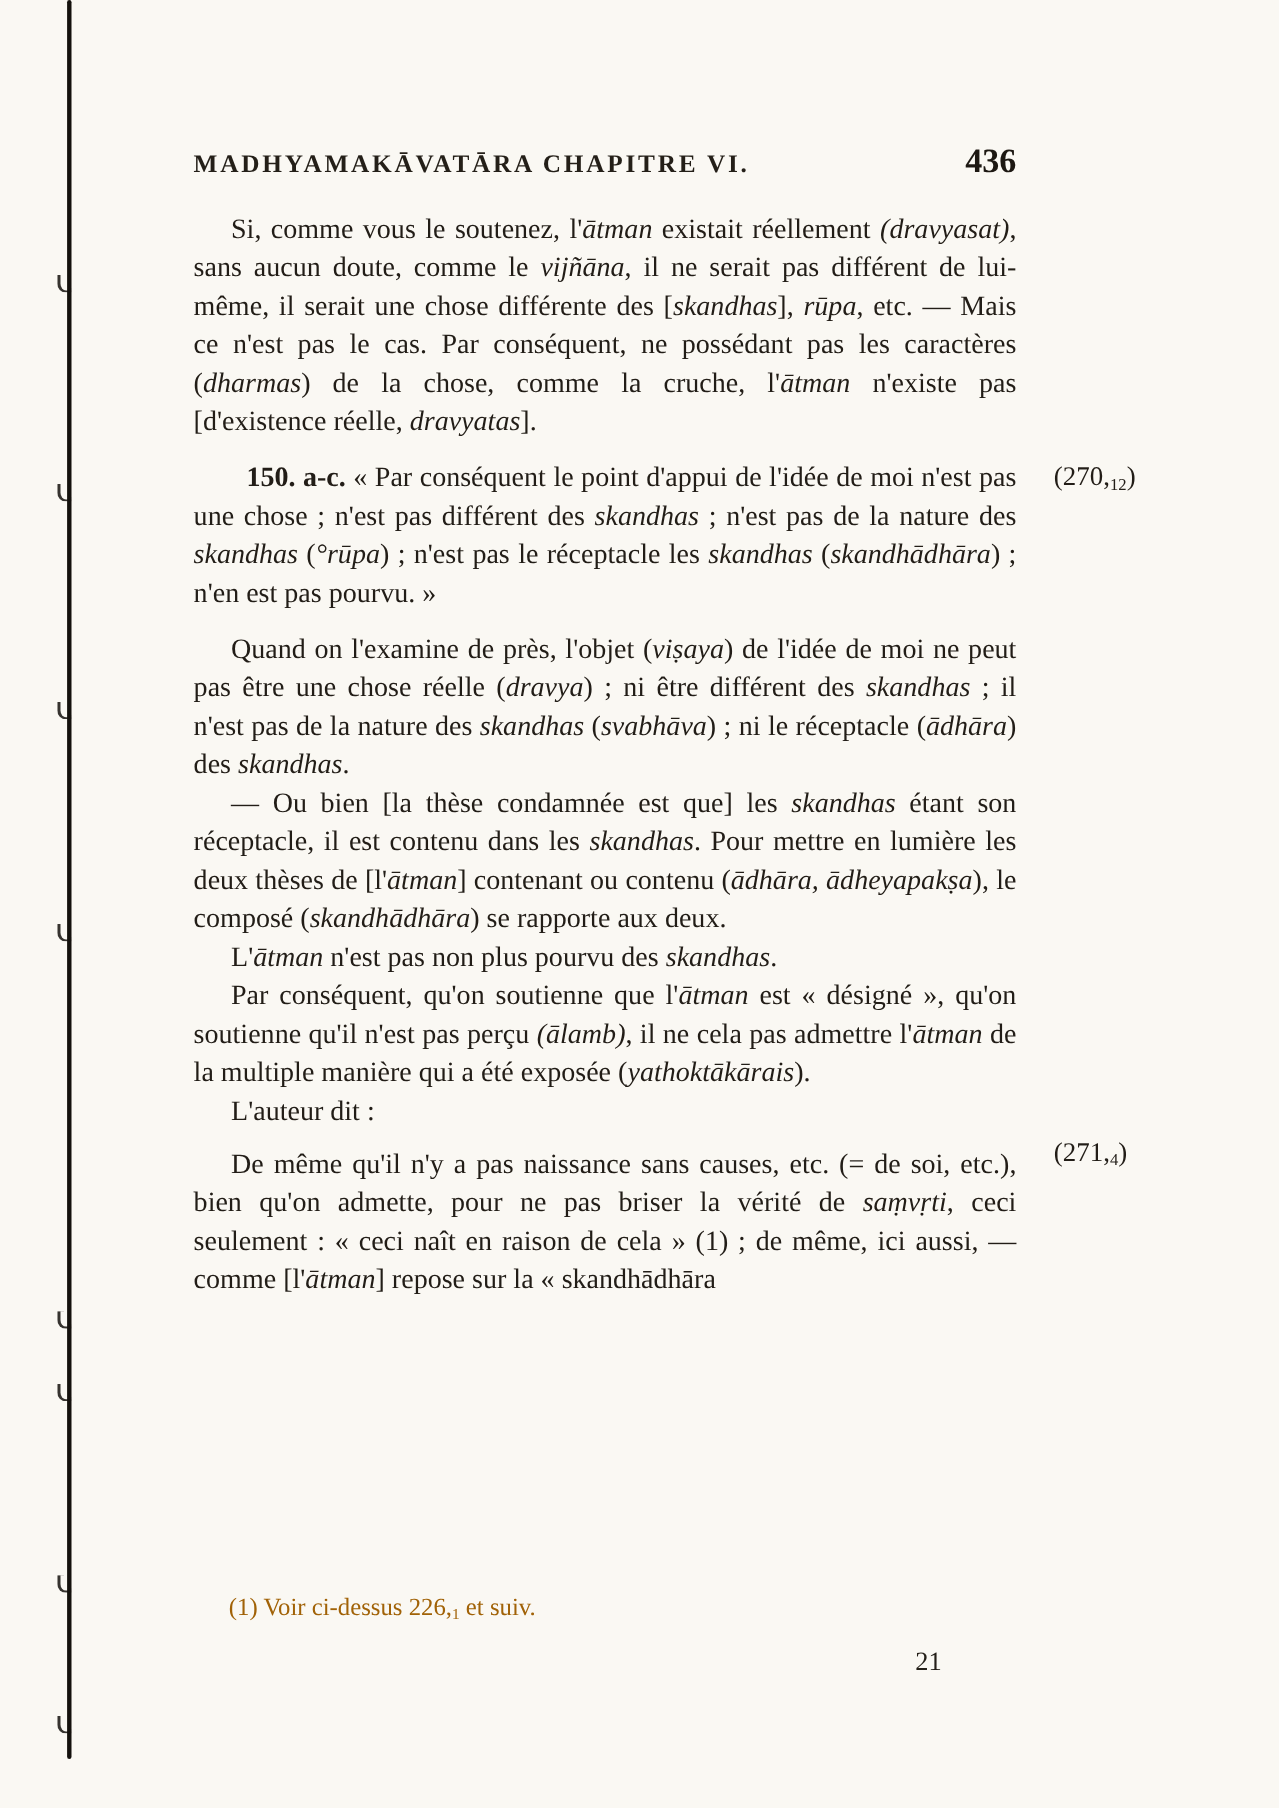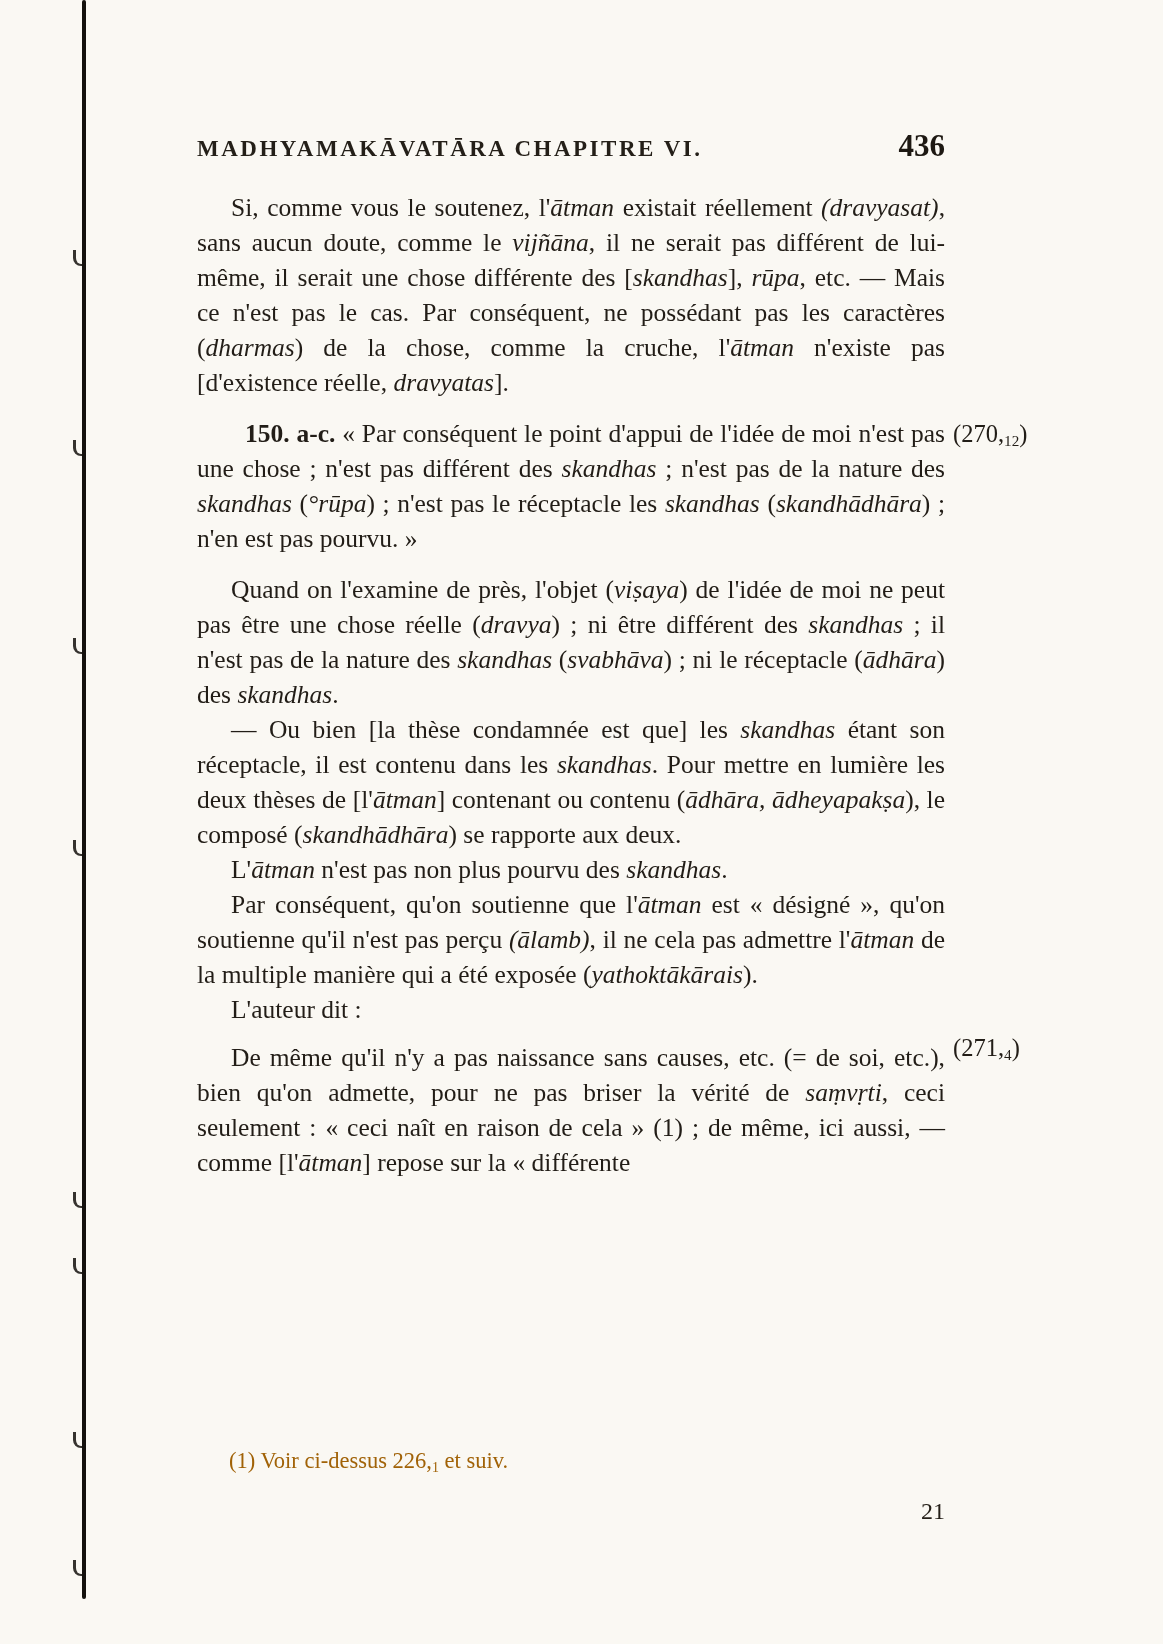--- a/index.html
+++ b/index.html
@@ -4,21 +4,21 @@
 <style>
   html,body{margin:0;padding:0;}
   body{
     width:1163px;height:1644px;
     background:#faf8f3;
     font-family:"Liberation Serif","DejaVu Serif",serif;
     color:#221d17;
     position:relative;
     overflow:hidden;
   }
-  .page{position:absolute;inset:0;margin-left:21px;}
+  .page{position:absolute;inset:0;}
   .binding-line{
     position:absolute;left:61px;top:0;width:4px;height:1599px;
     background:#14110d;border-radius:2px;
   }
   .binding-mark{
     position:absolute;left:52px;width:10px;height:14px;
     border-left:3px solid #14110d;border-bottom:2px solid #14110d;
     border-bottom-left-radius:8px;opacity:.85;
   }
   .content{
@@ -37,29 +37,29 @@
   .para{
     font-size:25.5px;line-height:35px;text-align:justify;
     margin:0;text-indent:34px;
   }
   .gap{margin-top:13px;}
   .verse{margin-top:16px;margin-bottom:16px;text-indent:48px;}
   .it{font-style:italic;}
   .bd{font-weight:bold;}
   .sub{font-size:0.62em;vertical-align:-0.28em;}
   .margin-note{
-    position:absolute;left:932px;font-size:24.5px;color:#221d17;white-space:nowrap;
+    position:absolute;left:958px;font-size:24.5px;color:#221d17;white-space:nowrap;
   }
   .note-1{top:420px;}
   .note-2{top:1034px;}
   .footnote{
     position:absolute;left:208px;top:1448px;font-size:22.5px;color:#a16207;
   }
   .folio{
-    position:absolute;left:900px;top:1498px;font-size:24px;color:#241f18;
+    position:absolute;left:832px;top:1498px;font-size:24px;color:#241f18;
   }
 </style>
 </head>
 <body>
 
 <div class="page">
 
   <div class="binding-line"></div>
   <div class="binding-mark" style="top:250px"></div>
   <div class="binding-mark" style="top:440px"></div>
@@ -85,21 +85,21 @@
 
     <p class="para"><span>— Ou bien [la thèse condamnée est que] les </span><span class="it">skandhas</span><span> étant son réceptacle, il est contenu dans les </span><span class="it">skandhas</span><span>. Pour mettre en lumière les deux thèses de [l'</span><span class="it">ātman</span><span>] contenant ou contenu (</span><span class="it">ādhāra, ādheyapakṣa</span><span>), le composé (</span><span class="it">skandhādhāra</span><span>) se rapporte aux deux.</span></p>
 
     <p class="para"><span>L'</span><span class="it">ātman</span><span> n'est pas non plus pourvu des </span><span class="it">skandhas</span><span>.</span></p>
 
     <p class="para"><span>Par conséquent, qu'on soutienne que l'</span><span class="it">ātman</span><span> est « désigné », qu'on soutienne qu'il n'est pas perçu </span><span class="it">(ālamb)</span><span>, il ne cela pas admettre l'</span><span class="it">ātman</span><span> de la multiple manière qui a été exposée (</span><span class="it">yathoktākārais</span><span>).</span></p>
 
     <p class="para"><span>L'auteur dit :</span></p>
 
 
-    <p class="para gap"><span>De même qu'il n'y a pas naissance sans causes, etc. (= de soi, etc.), bien qu'on admette, pour ne pas briser la vérité de </span><span class="it">saṃvṛti</span><span>, ceci seulement : « ceci naît en raison de cela » (1) ; de même, ici aussi, — comme [l'</span><span class="it">ātman</span><span>] repose sur la « différente</span></p>
+    <p class="para gap"><span>De même qu'il n'y a pas naissance sans causes, etc. (= de soi, etc.), bien qu'on admette, pour ne pas briser la vérité de </span><span class="it">saṃvṛti</span><span>, ceci seulement : « ceci naît en raison de cela » (1) ; de même, ici aussi, — comme [l'</span><span class="it">ātman</span><span>] repose sur la « skandhādhāra</span></p>
   </div>
 
   <div class="margin-note note-1"><span>(270,</span><span class="sub">12</span><span>)</span></div>
   <div class="margin-note note-2"><span>(271,</span><span class="sub">4</span><span>)</span></div>
 
   <div class="footnote"><span>(1) Voir ci-dessus 226,</span><span class="sub">1</span><span> et suiv.</span></div>
 
   <div class="folio">21</div>
 </div>
 

